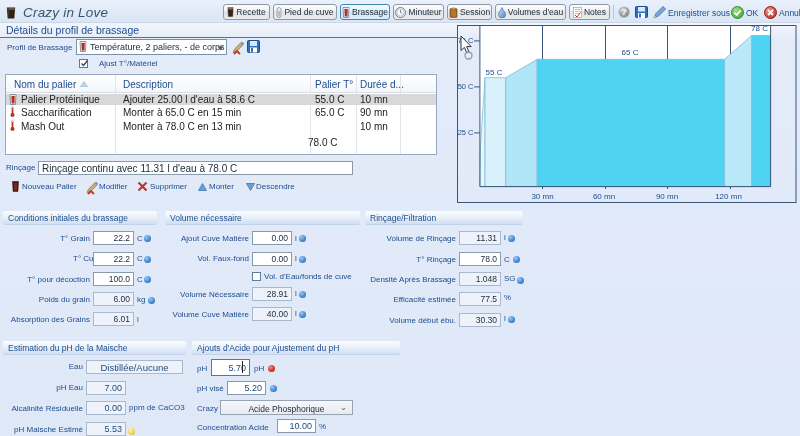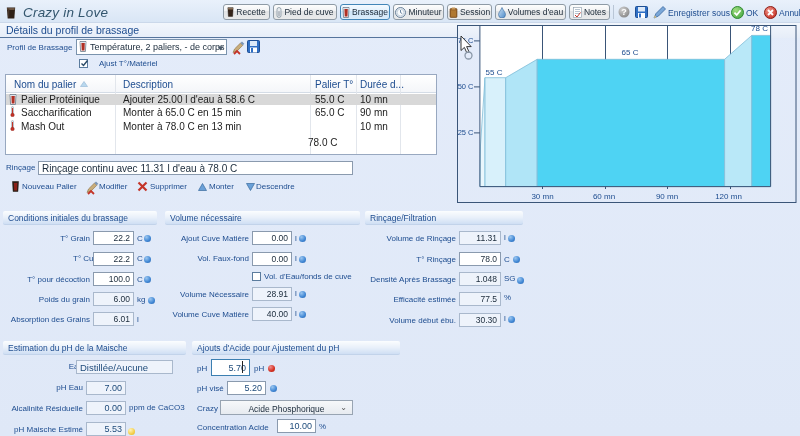--- a/index.html
+++ b/index.html
@@ -309,21 +309,21 @@
 <div class="unit" style="left:504px;top:293px;">%</div>
 <div class="rlbl" style="left:306px;top:316px;width:150px;">Volume début ébu.</div>
 <div class="rbox" style="left:459px;top:313px;width:42px;">30.30</div>
 <div class="unit" style="left:504px;top:314px;">l</div>
 <div class="dot bdot" style="left:508px;top:316px;"></div>
 
 <div class="ghead" style="left:3px;top:341px;width:183px;">Estimation du pH de la Maische</div>
 <div class="ghead" style="left:192px;top:341px;width:208px;">Ajouts d'Acide pour Ajustement du pH</div>
 
 <div class="rlbl" style="left:0px;top:362px;width:83px;">Eau</div>
-<div class="rbox" style="left:76px;top:360px;width:97px;text-align:left;padding-left:3px;font-size:9.5px;color:#1d4a7a;">Distillée/Aucune</div>
+<div class="rbox" style="left:86px;top:360px;width:97px;text-align:center;padding-left:3px;font-size:9.5px;color:#1d4a7a;">Distillée/Aucune</div>
 <div class="rlbl" style="left:0px;top:383px;width:83px;">pH Eau</div>
 <div class="rbox" style="left:86px;top:381px;width:40px;font-size:9px;color:#1d4a7a;">7.00</div>
 <div class="rlbl" style="left:0px;top:404px;width:83px;">Alcalinité Résiduelle</div>
 <div class="rbox" style="left:86px;top:401px;width:40px;font-size:9px;color:#1d4a7a;">0.00</div>
 <div class="unit" style="left:129px;top:403px;">ppm de CaCO3</div>
 <div class="rlbl" style="left:0px;top:425px;width:83px;">pH Maische Estimé</div>
 <div class="rbox" style="left:86px;top:422px;width:40px;font-size:9px;color:#1d4a7a;">5.53</div>
 <div class="dot ydot" style="left:128px;top:428px;"></div>
 
 <div class="lbl" style="left:197px;top:364px;">pH</div>

